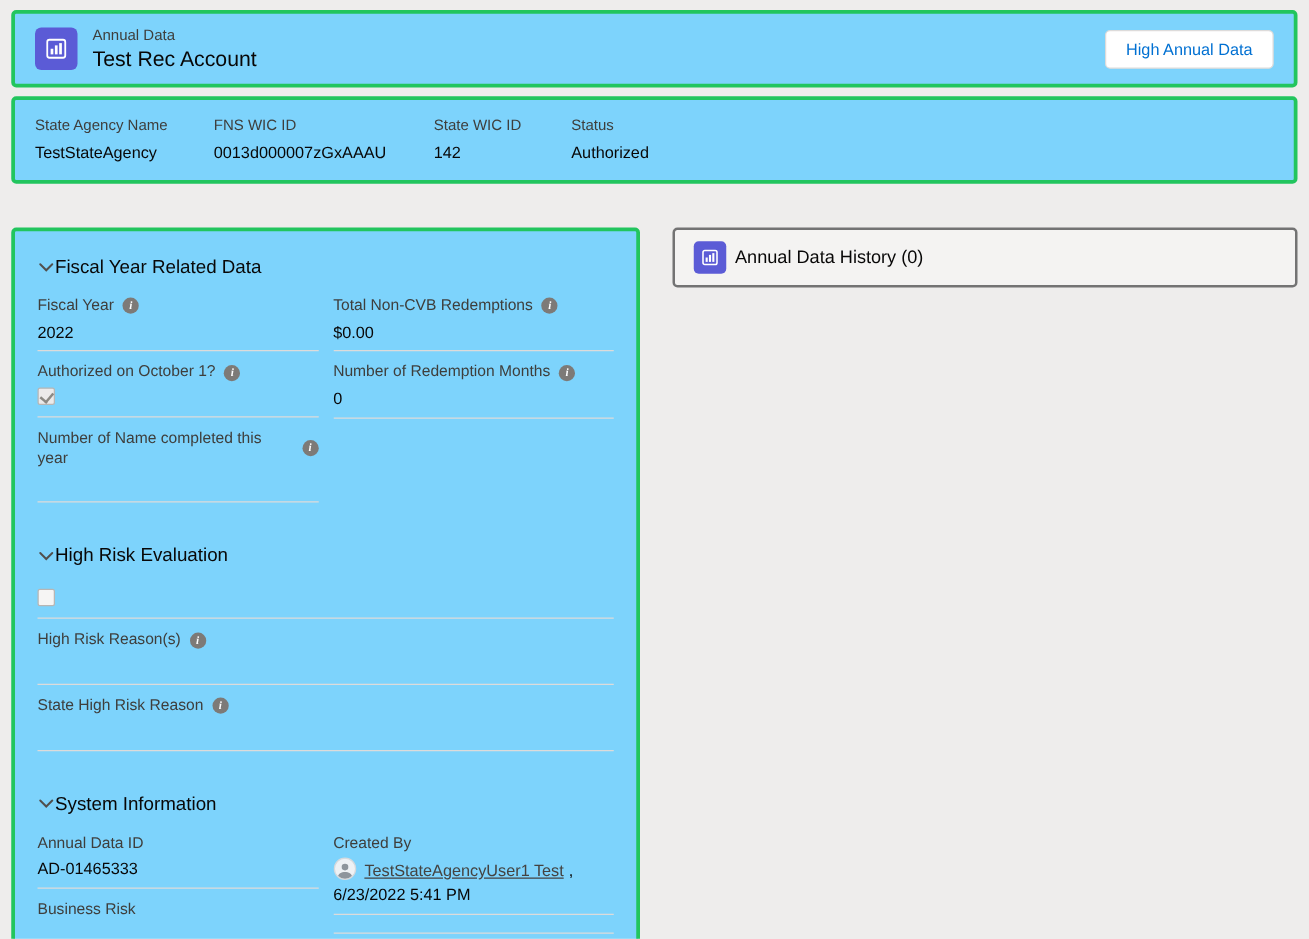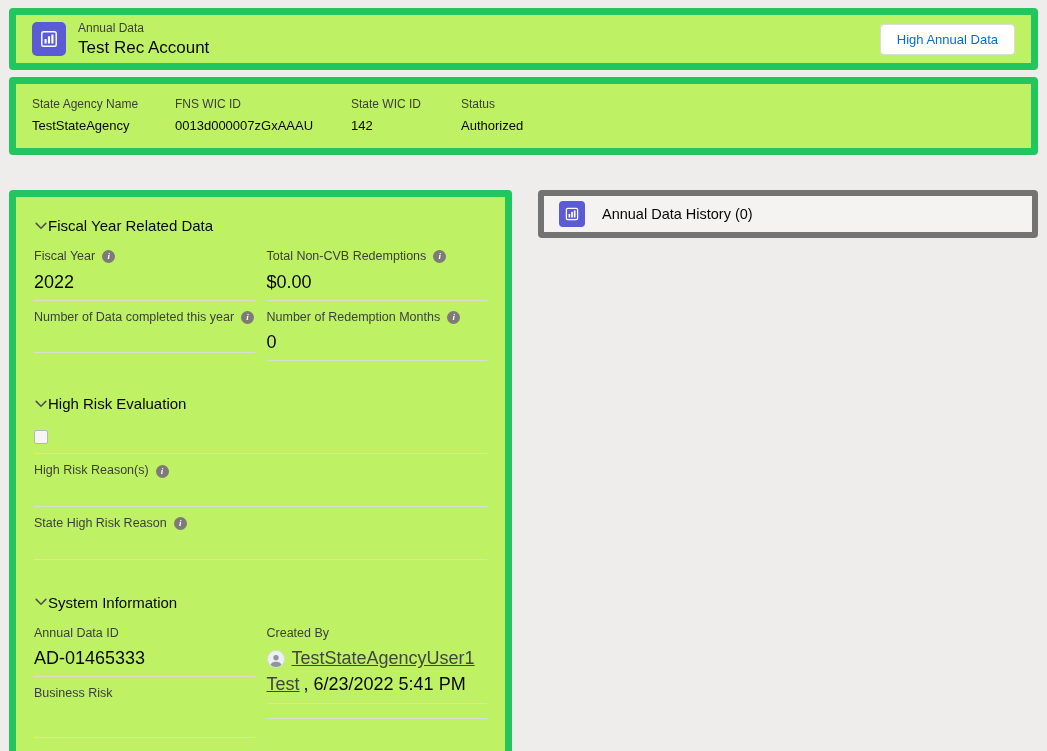--- a/index.html
+++ b/index.html
@@ -3,21 +3,21 @@
 <meta charset="utf-8">
 <style>
   *{box-sizing:border-box;margin:0;padding:0}
   html,body{width:1047px;height:751px}
   body{
     background:var(--page-bg,#eeedec);
     font-family:"Liberation Sans",sans-serif;
     color:#080707;
     overflow:hidden;
   }
-  .card{background:#bef264;border:7px solid #22c55e;border-radius:4px}
+  .card{background:#7dd3fc;border:3px solid #22c55e;border-radius:4px}
 
   
   .header-card{margin:8px 9px 0;display:flex;align-items:center;justify-content:space-between;padding:10px 16px;height:62px}
   .header-left{display:flex;align-items:center;gap:12px}
   .obj-icon{width:34px;height:34px;border-radius:5px;background:var(--brand,#5b5bd6);display:flex;align-items:center;justify-content:center;flex:none}
   .obj-icon.small{width:26px;height:26px;border-radius:4px}
   .entity-label{font-size:12px;color:#3e3e3c;margin-bottom:3px}
   .record-title{font-size:17px;color:#080707}
   .edit-btn{background:#fff;border:1px solid #dddbda;border-radius:4px;color:var(--link-blue,#0070d2);font-size:13px;padding:0 16px;height:31px;font-family:inherit;cursor:pointer}
 
@@ -36,34 +36,34 @@
   .section:last-child{margin-bottom:0}
   .section-header{display:flex;align-items:center;padding:6px 2px 12px;cursor:pointer;background:none;border:none;font-family:inherit;width:100%;text-align:left}
   .section-title{font-size:15px;color:#080707}
   .chev{display:inline-flex;flex:none}
 
   .fields{display:flex;gap:12px;padding:0 2px}
   .fcol{flex:1;min-width:0}
   .field{border-bottom:1px solid #dddbda;padding:3px 0 5px;margin-bottom:6px}
   .flabel-row{display:flex;align-items:center;gap:7px;margin-bottom:4px}
   .flabel{font-size:12.5px;color:#3e3e3c;line-height:1.25}
-  .fvalue{font-size:18px;color:#080707;min-height:18px;line-height:1.45}
+  .fvalue{font-size:13px;color:#080707;min-height:18px;line-height:1.45}
   .info-icon{width:13px;height:13px;border-radius:50%;background:#7d7a77;color:#fff;display:inline-flex;align-items:center;justify-content:center;flex:none;cursor:pointer}
   .info-icon::after{content:"i";font:italic bold 9px "Liberation Serif",serif;line-height:1}
 
   .checkbox{width:14px;height:14px;border:1px solid #b8b6b4;border-radius:2px;background:#f6f5f4;position:relative;margin:3px 0 4px}
   .checkbox[data-checked="true"]{background:#eceaea}
   .checkbox[data-checked="true"]::after{content:"";position:absolute;left:3px;top:1px;width:5px;height:8px;border:solid #8c8984;border-width:0 2px 2px 0;transform:rotate(40deg)}
 
   .link{color:#444341;text-decoration:underline;cursor:pointer}
   .suffix{margin-left:4px}
   .avatar{width:18px;height:18px;border-radius:50%;background:#eef1f4;border:1px solid #d5d9dd;display:inline-flex;overflow:hidden;vertical-align:text-bottom;margin-right:7px}
 
   
-  .related-card{flex:1;background:#f4f3f2;border:6px solid #737373;border-radius:4px;display:flex;align-items:center;gap:17px;padding:11px 15px;height:48px;cursor:pointer}
+  .related-card{flex:1;background:#f4f3f2;border:2px solid #737373;border-radius:4px;display:flex;align-items:center;gap:7px;padding:11px 15px;height:48px;cursor:pointer}
   .related-title{font-size:14.5px;color:#080707}
 </style>
 </head>
 <body>
 
 <header class="card header-card">
   <div class="header-left">
     <span class="obj-icon">
       <svg width="18" height="18" viewBox="0 0 20 20" aria-hidden="true">
         <rect x="2" y="2" width="16" height="16" rx="2" fill="none" stroke="#fff" stroke-width="1.6"></rect>
@@ -116,21 +116,28 @@
         <div class="fcol">
           <div class="field">
             <div class="flabel-row">
               <span class="flabel">Fiscal Year</span>
               <span class="info-icon"></span>
             </div>
             <div class="fvalue">2022</div>
           </div>
           <div class="field">
             <div class="flabel-row">
-              <span class="flabel">Number of Data completed this year</span>
+              <span class="flabel">Authorized on October 1?</span>
+              <span class="info-icon"></span>
+            </div>
+            <div class="checkbox" data-checked="true"></div>
+          </div>
+          <div class="field">
+            <div class="flabel-row">
+              <span class="flabel">Number of Name completed this year</span>
               <span class="info-icon"></span>
             </div>
             <div class="fvalue"></div>
           </div>
         </div>
         <div class="fcol">
           <div class="field">
             <div class="flabel-row">
               <span class="flabel">Total Non-CVB Redemptions</span>
               <span class="info-icon"></span>

